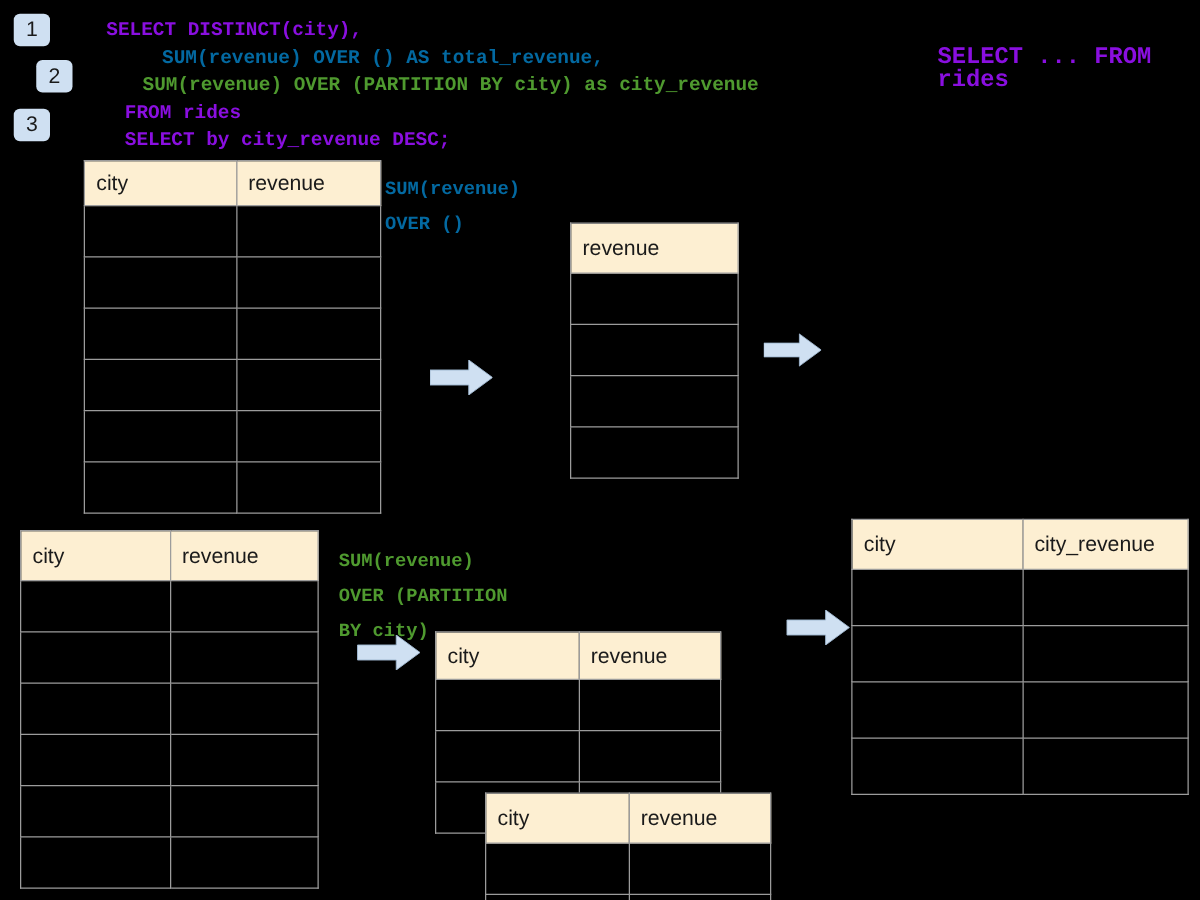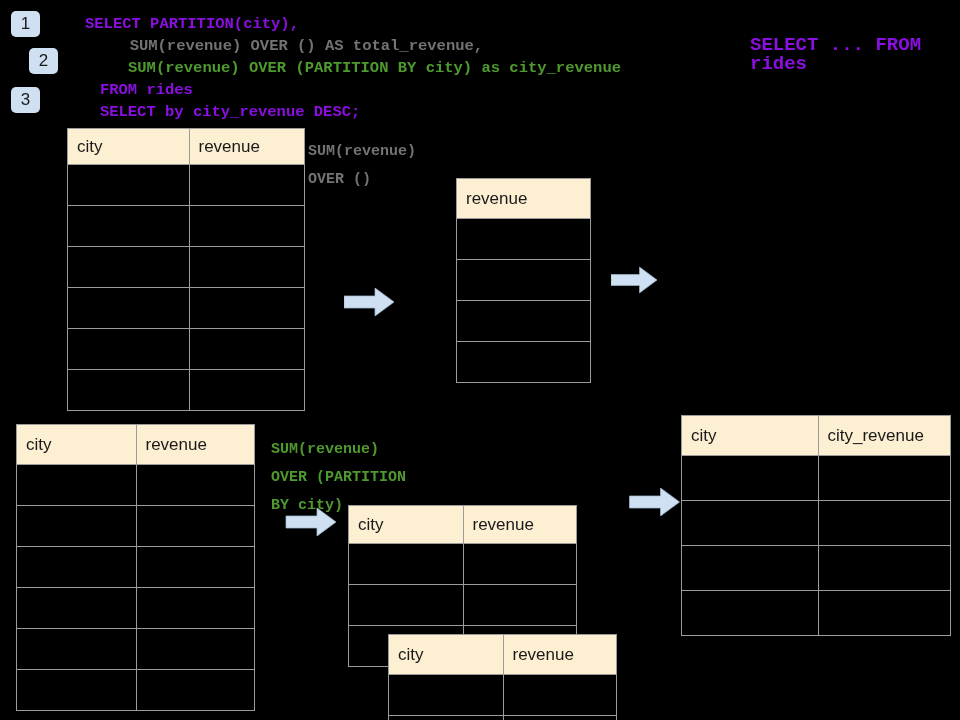--- a/index.html
+++ b/index.html
@@ -33,21 +33,21 @@
   .sql {
     position: absolute;
     font-family: "Liberation Mono", "DejaVu Sans Mono", monospace;
     font-weight: bold;
     font-size: 15.5px;
     line-height: 22px;
     white-space: pre;
     letter-spacing: 0px;
   }
   .c-purple { color: #8A0FE0; }
-  .c-red    { color: #737373; }
+  .c-red    { color: #0369a1; }
   .c-green  { color: #4F9A2F; }
 
   .annot {
     position: absolute;
     font-family: "Liberation Mono", "DejaVu Sans Mono", monospace;
     font-weight: bold;
     font-size: 15px;
     line-height: 28px;
     white-space: pre;
   }
@@ -88,23 +88,23 @@
 </style>
 </head>
 <body>
 
 <div id="badges-layer">
     <div class="badge" style="left: 11px; top: 11px; background: rgb(207, 224, 242);">1</div>
     <div class="badge" style="left: 29px; top: 48px; background: rgb(207, 224, 242);">2</div>
     <div class="badge" style="left: 11px; top: 87px; background: rgb(207, 224, 242);">3</div>
   </div>
 <div id="sql-layer">
-    <div class="sql c-purple" style="left: 85px; top: 13px;">SELECT PARTITION(city),</div>
+    <div class="sql c-purple" style="left: 85px; top: 13px;">SELECT DISTINCT(city),</div>
     <div class="sql c-red" style="left: 129.64px; top: 35px;">SUM(revenue) OVER () AS total_revenue,</div>
-    <div class="sql c-green" style="left: 128px; top: 57px;">SUM(revenue) OVER (PARTITION BY city) as city_revenue</div>
+    <div class="sql c-green" style="left: 114px; top: 57px;">SUM(revenue) OVER (PARTITION BY city) as city_revenue</div>
     <div class="sql c-purple" style="left: 99.88px; top: 79px;">FROM rides</div>
     <div class="sql c-purple" style="left: 99.88px; top: 101px;">SELECT by city_revenue DESC;</div>
   </div>
 <div id="annotations-layer">
     <div class="annot c-purple small" style="left: 750px; top: 36px;">SELECT ... FROM
 rides</div>
     <div class="annot c-red" style="left: 308px; top: 138px;">SUM(revenue)
 OVER ()</div>
     <div class="annot c-green" style="left: 271px; top: 436px;">SUM(revenue)
 OVER (PARTITION

